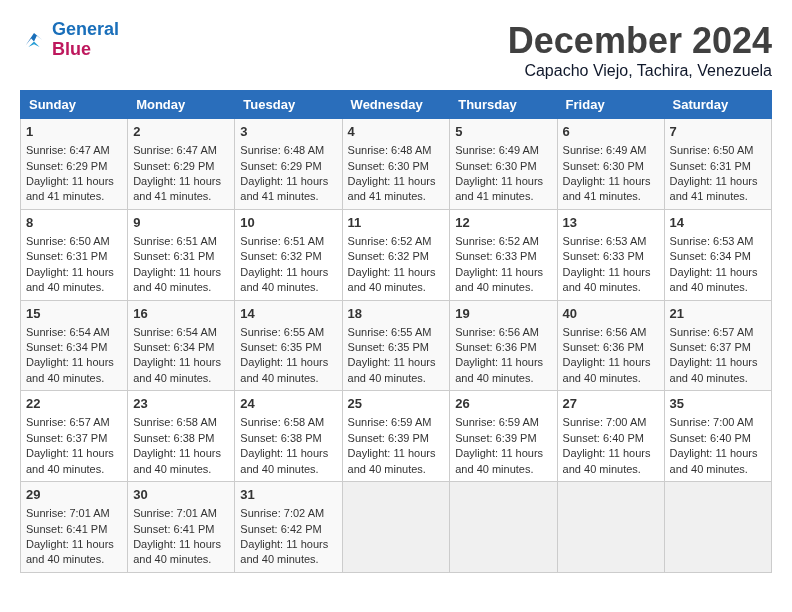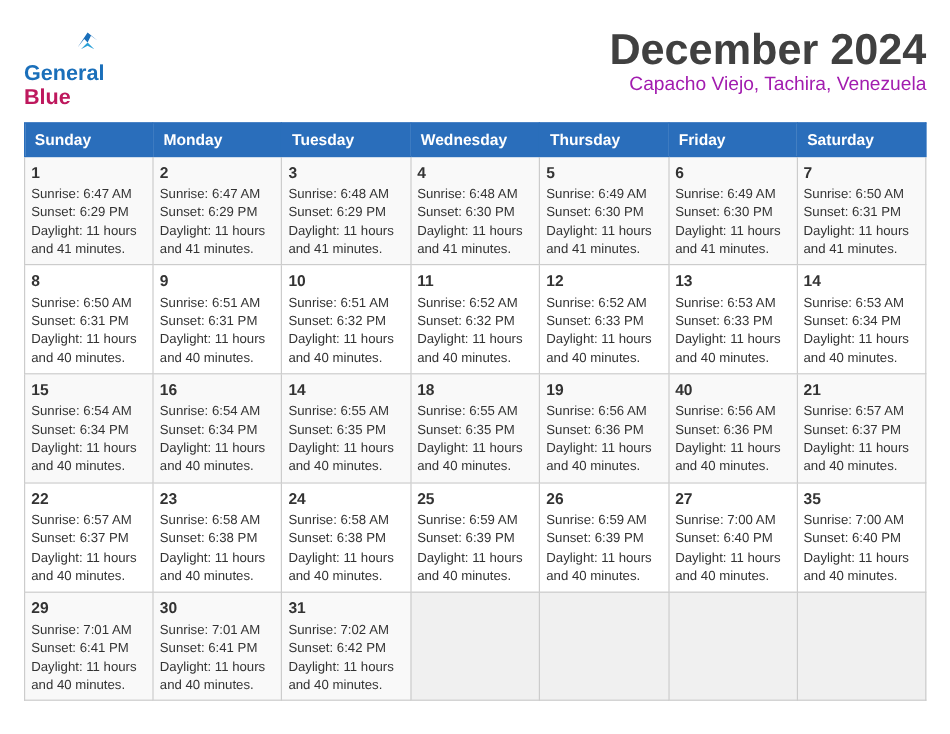--- a/index.html
+++ b/index.html
@@ -11,23 +11,22 @@
       padding: 20px;
     }
     .header {
       display: flex;
       justify-content: space-between;
       align-items: flex-start;
       margin-bottom: 10px;
     }
     .logo {
       display: flex;
-      align-items: flex-end;
+      align-items: center;
       gap: 4px;
-      flex-direction: column;
     }
     .logo-text {
       font-size: 18px;
       font-weight: bold;
       color: #333;
       line-height: 1.1;
     }
     .logo-text span {
       color: #1a6fba;
     }
@@ -38,21 +37,21 @@
     .title-block {
       text-align: right;
     }
     .month-title {
       font-size: 36px;
       font-weight: bold;
       color: #404040;
     }
     .location-title {
       font-size: 16px;
-      color: #a21caf;
+      color: #0f172a;
     }
     .calendar {
       width: 100%;
       border-collapse: collapse;
       font-size: 11px;
     }
     .calendar thead th {
       background-color: #2a6ebb;
       color: #fff;
       padding: 6px 8px;

